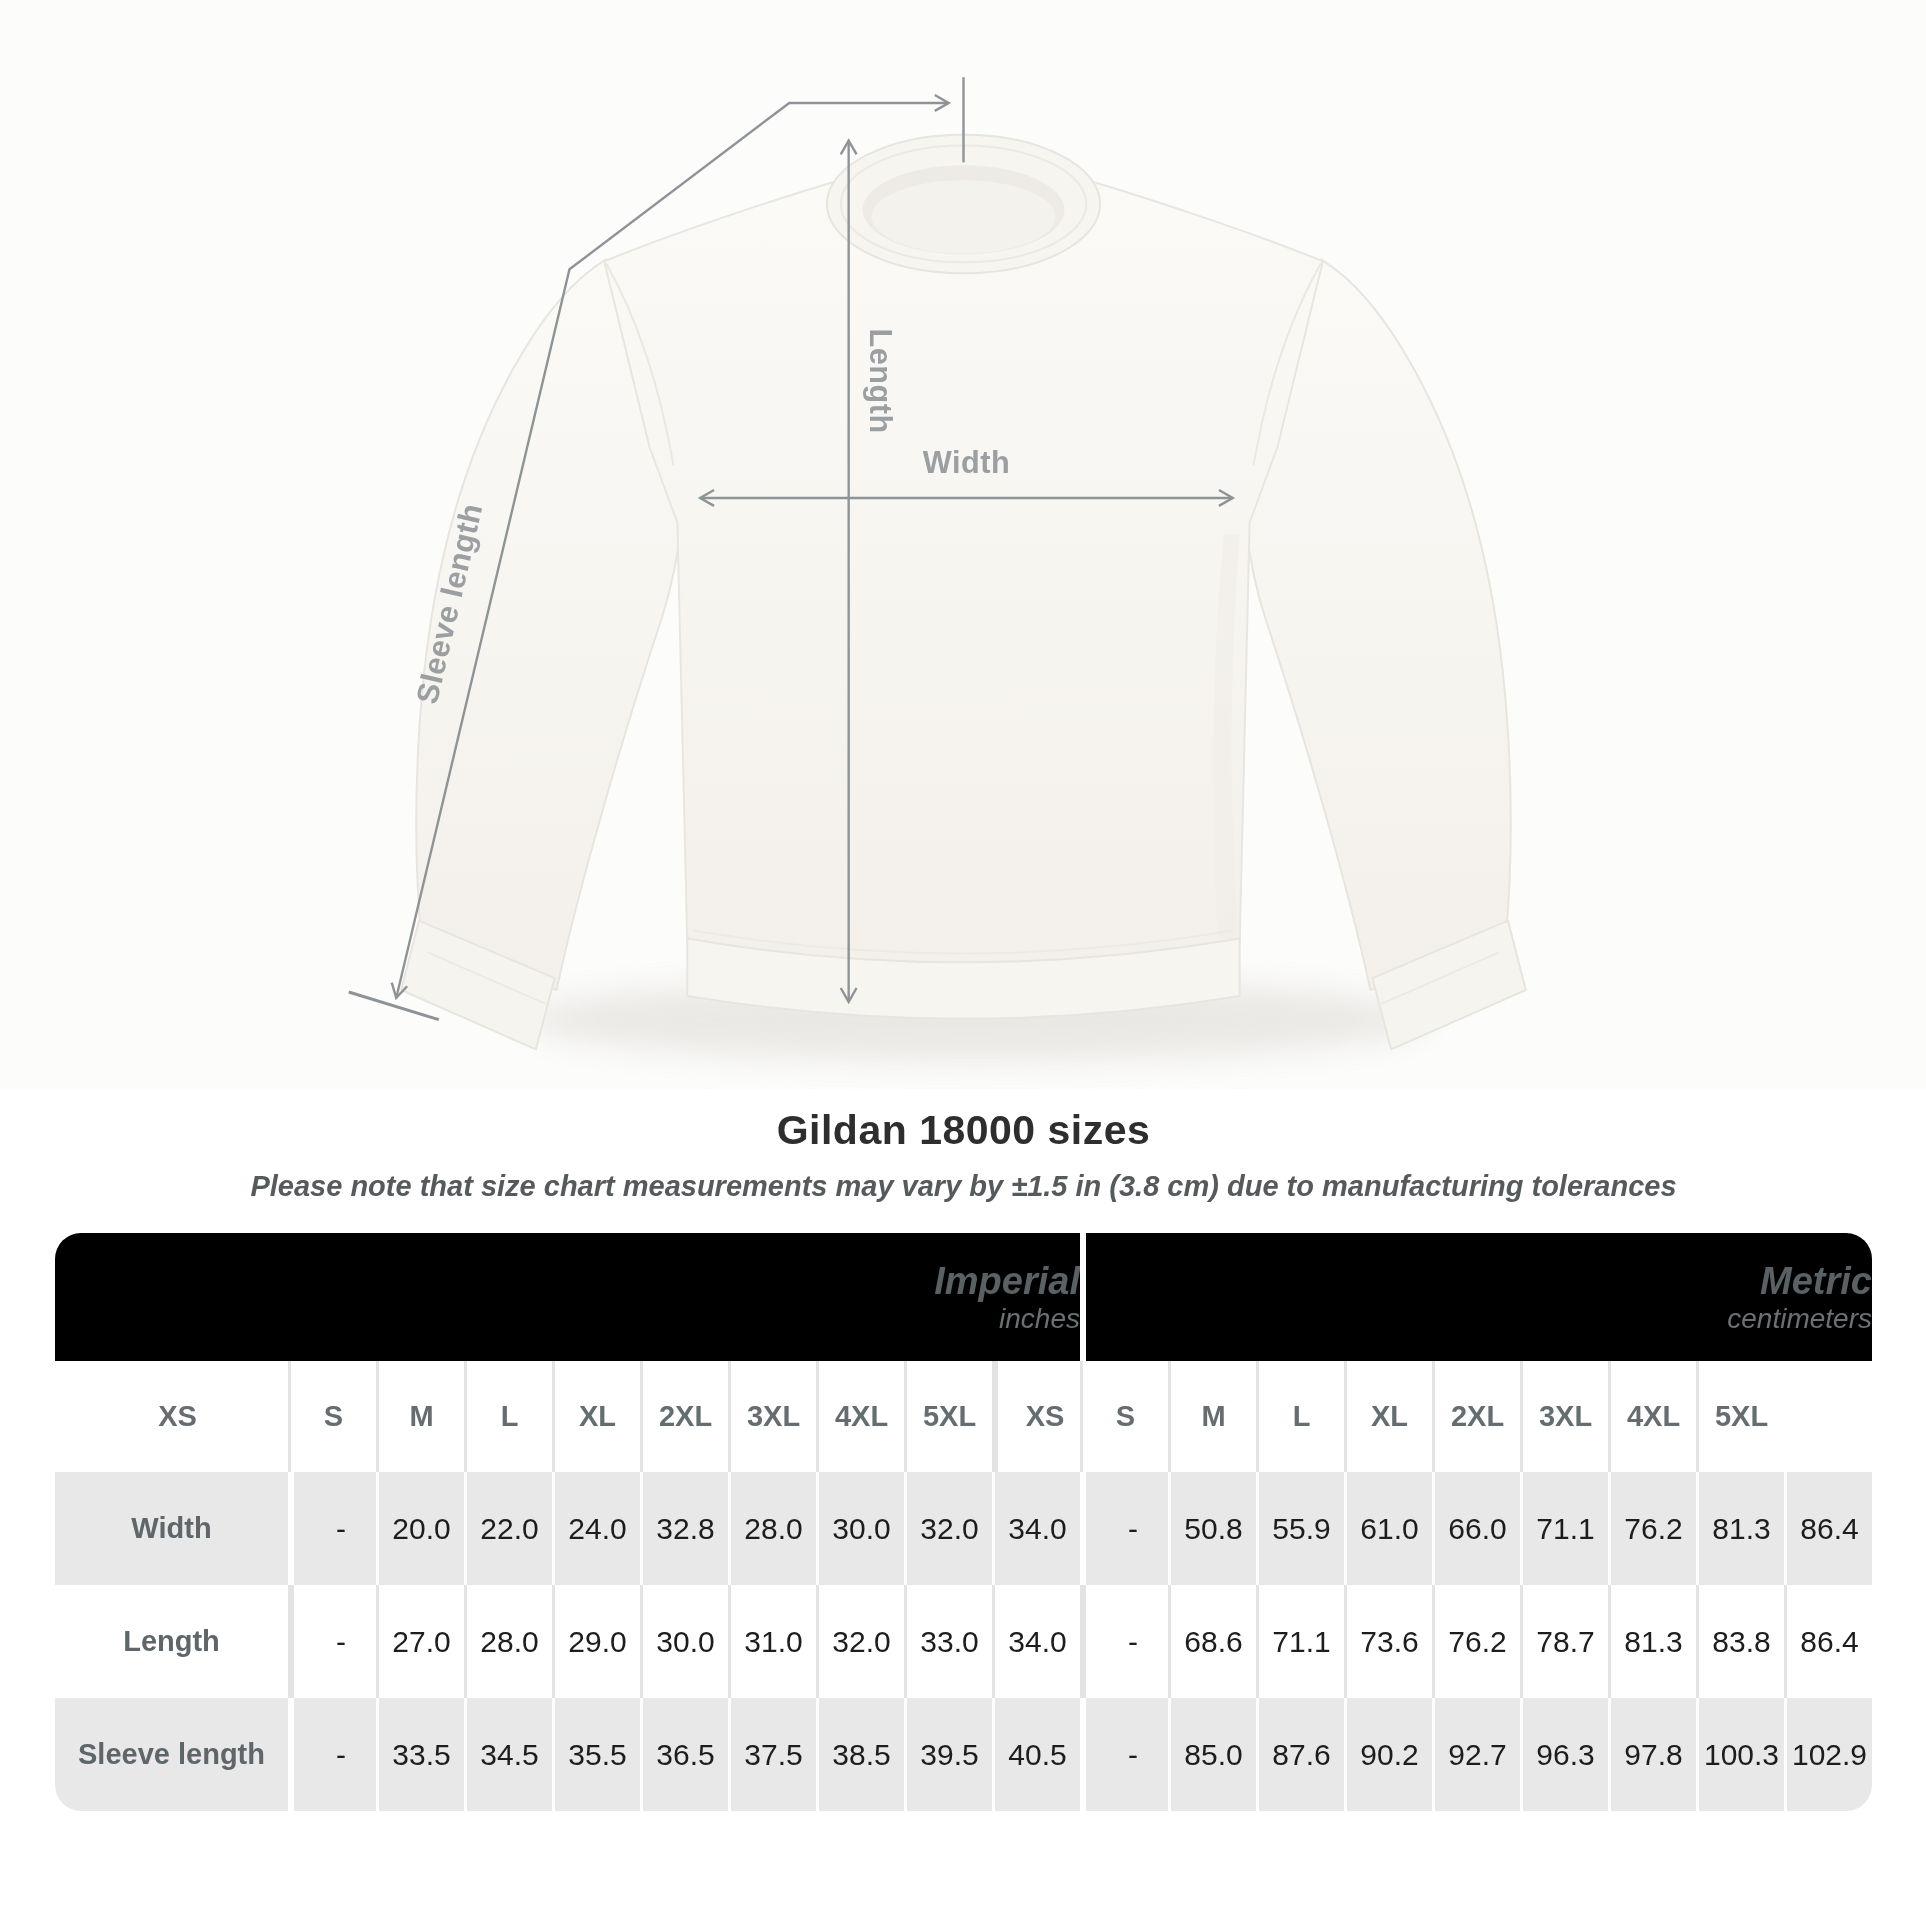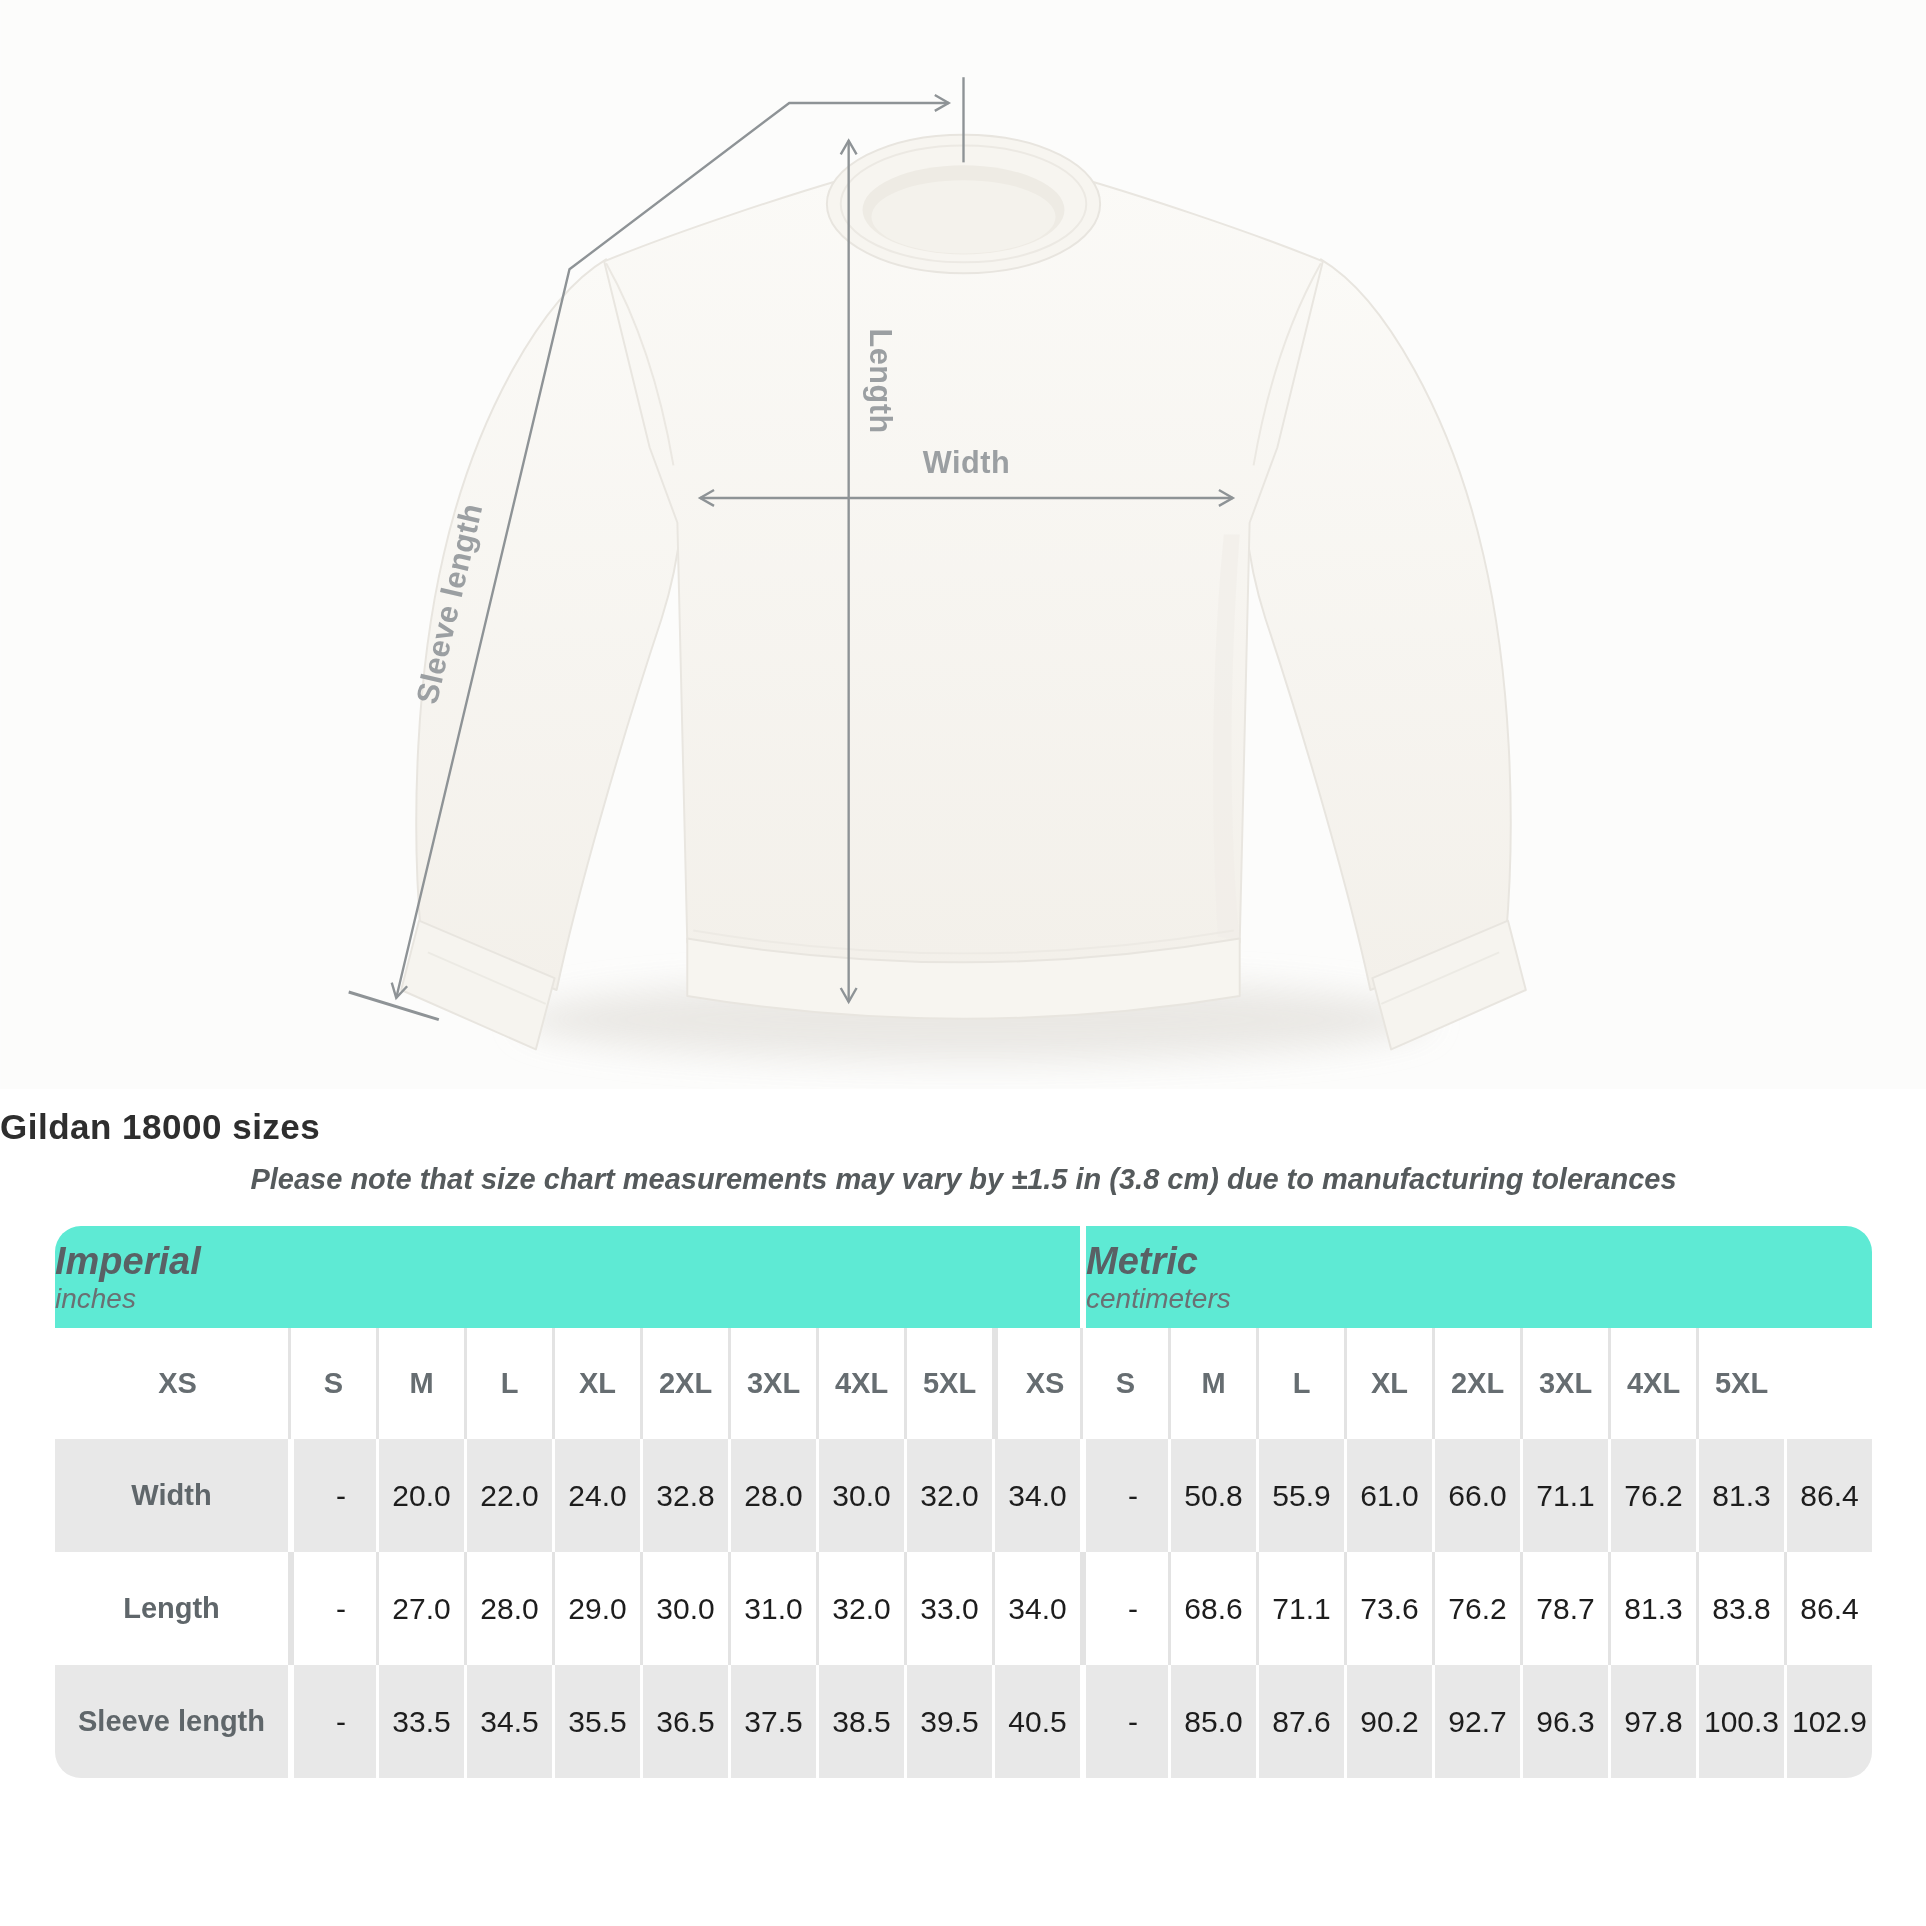--- a/index.html
+++ b/index.html
@@ -3,27 +3,27 @@
 <meta charset="utf-8">
 <style>
   html,body{margin:0;padding:0;background:#ffffff;width:1927px;height:1927px;overflow:hidden;
             font-family:"Liberation Sans", sans-serif;}
   .stage{position:relative;width:1927px;height:1927px;}
 
   
   .illustration{display:block;width:1927px;height:1089px;}
 
   
-  .chart-title{margin:18px 0 12px 0;font-size:35px;font-weight:700;color:#2e2e2e;letter-spacing:0.5px;}
+  .chart-title{margin:18px 0 12px 0;text-align:center;font-size:41px;font-weight:700;color:#2e2e2e;letter-spacing:0.5px;}
   .chart-subtitle{margin:16px 0 0 0;text-align:center;font-style:italic;font-size:29px;color:#555a5c;font-weight:bold;}
 
   
   .size-table{width:1817px;margin:30px auto 0;border-radius:26px;overflow:hidden;}
   .band-row,.t-row{display:grid;grid-template-columns:233px repeat(18,1fr);}
-  .band-cell{background:#5eead4;height:102px;display:flex;flex-direction:column;align-items:flex-start;justify-content:center;}
+  .band-cell{background:#000000;height:128px;display:flex;flex-direction:column;align-items:flex-end;justify-content:center;}
   .band-cell.imp{grid-column:1/11;}
   .band-cell.met{grid-column:11/20;border-left:6px solid #ffffff;}
   .band-label{font-size:38px;font-weight:700;font-style:italic;color:#596165;}
   .band-sub{font-size:28px;font-style:italic;color:#6a7073;margin-top:0;}
 
   .t-row .cell{display:flex;align-items:center;justify-content:center;}
   .t-row.header-row .cell{height:111px;}
   .t-row.data-row .cell{height:113px;}
   .t-row.white .cell{background:#ffffff;border-left:3px solid #e3e3e3;}
   .t-row.gray  .cell{background:#e8e8e8;border-left:3px solid #ffffff;}

